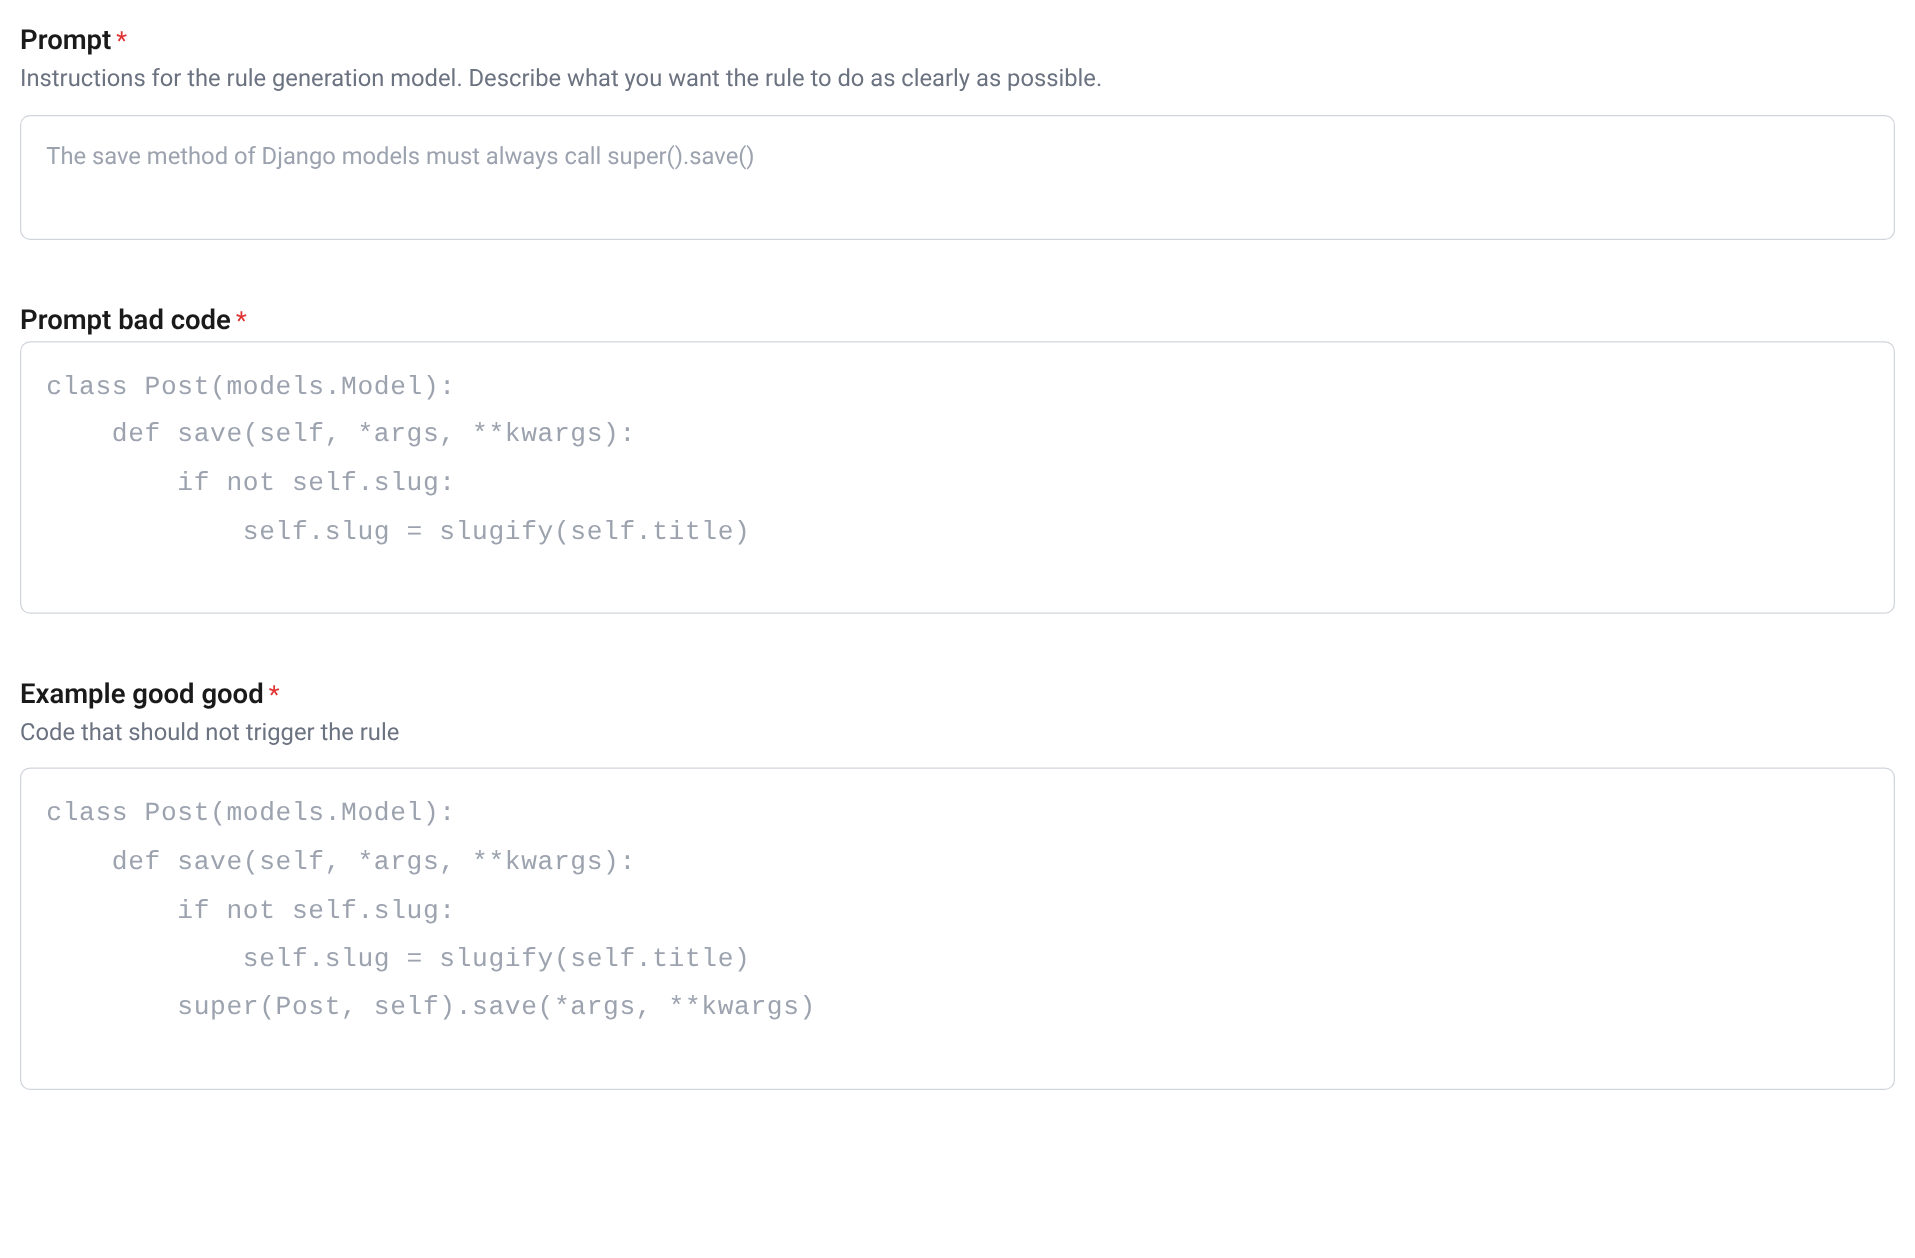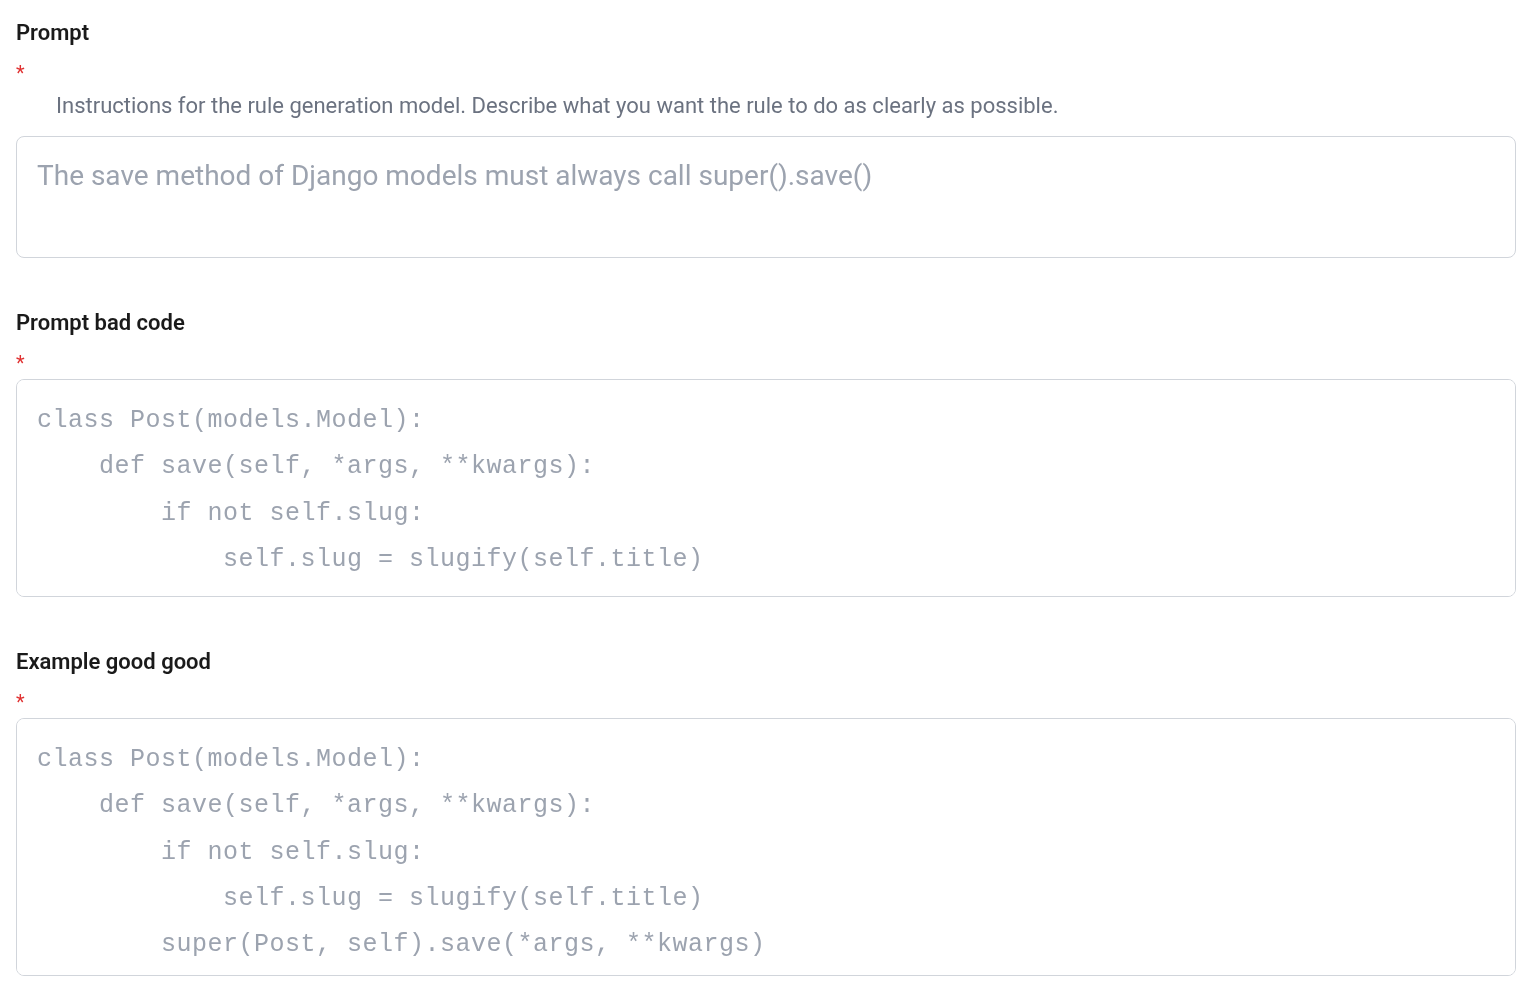--- a/index.html
+++ b/index.html
@@ -16,68 +16,66 @@
       font-size: 16px;
     }
     
     .form-section {
       margin-bottom: 48px;
     }
     
     .label-row {
       display: flex;
       align-items: baseline;
-      gap: 16px;
+      gap: 4px;
       margin-bottom: 4px;
-      flex-direction: column;
     }
     
     .field-label {
       font-size: 22px;
       font-weight: 600;
       color: #1a1a1a;
     }
     
     .required-marker {
       color: #e03131;
       font-size: 20px;
       font-weight: 400;
     }
     
     .field-description {
-      font-size: 22px;
+      font-size: 19px;
       color: #6b7280;
       margin-bottom: 14px;
       line-height: 1.5;
-      margin-left: 40px;
     }
     
     .text-input {
       width: 100%;
       border: 1px solid #d1d5db;
       border-radius: 8px;
       padding: 18px 20px;
-      font-size: 28px;
+      font-size: 19px;
       font-family: inherit;
       color: #1a1a1a;
       background: #ffffff;
       resize: none;
       line-height: 1.5;
     }
     
     .text-input::placeholder {
       color: #9ca3af;
     }
     
     .code-input {
       width: 100%;
       border: 1px solid #d1d5db;
       border-radius: 8px;
       padding: 18px 20px;
-      font-size: 25px;
+      font-size: 21px;
       font-family: ui-monospace, SFMono-Regular, "SF Mono", Menlo, Consolas, "Liberation Mono", monospace;
       color: #1a1a1a;
       background: #ffffff;
       resize: none;
       line-height: 1.85;
       white-space: pre;
       overflow-x: auto;
       letter-spacing: 0.5px;
     }
     
@@ -118,18 +116,19 @@
     def save(self, *args, **kwargs):
         if not self.slug:
             self.slug = slugify(self.title)" style=""></textarea>
 </div>
 
 <div class="form-section">
   <div class="label-row">
     <span class="field-label">Example good good</span>
     <span class="required-marker">*</span>
   </div>
+  <div class="field-description">Code that should not trigger the rule</div>
   <textarea class="code-input good-code-area" placeholder="class Post(models.Model):
     def save(self, *args, **kwargs):
         if not self.slug:
             self.slug = slugify(self.title)
         super(Post, self).save(*args, **kwargs)" style=""></textarea>
 </div>
 
 </body></html>

